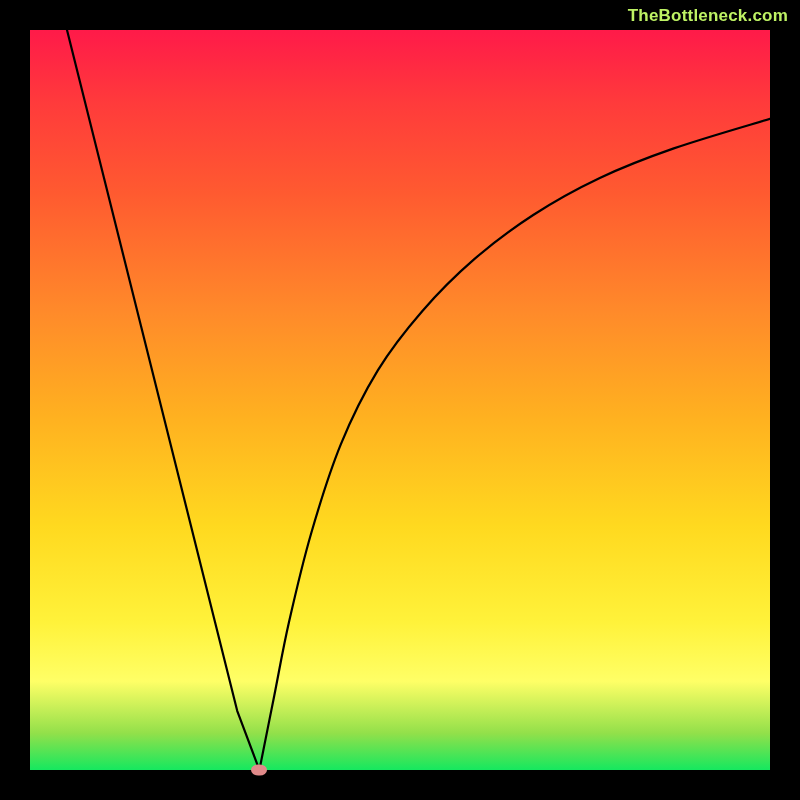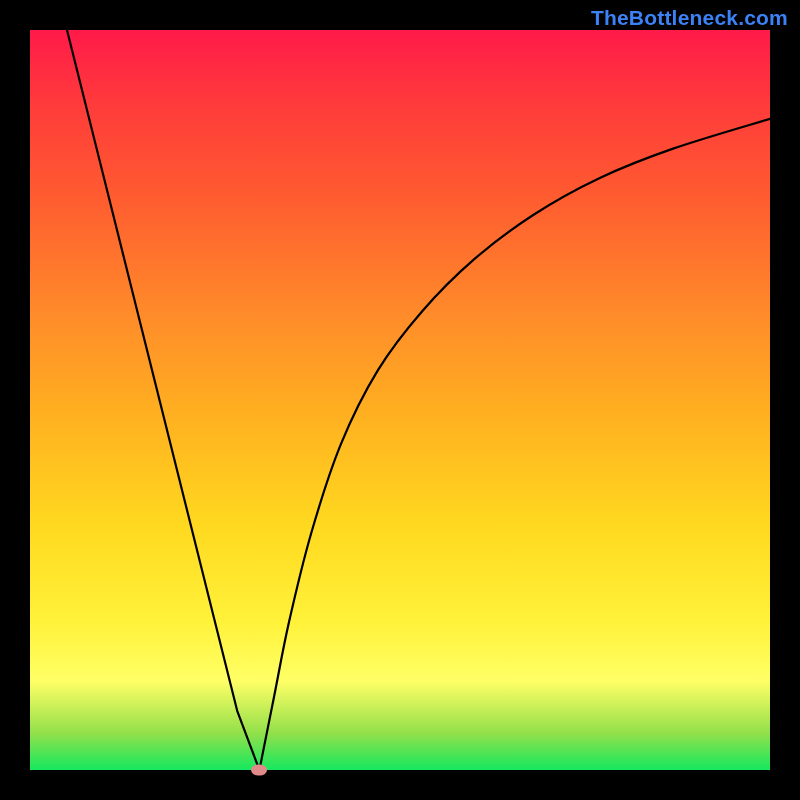--- a/index.html
+++ b/index.html
@@ -32,23 +32,23 @@
       #fff23a 80%,
       #ffff66 88%,
       #93e04a 95%,
       #15e85f 100%);
   }
   .watermark {
     position: absolute;
     top: 6px;
     right: 12px;
     font-family: Arial, Helvetica, sans-serif;
-    font-size: 21px;
+    font-size: 17px;
     font-weight: 600;
-    color: #3b82f6;
+    color: #bef264;
     letter-spacing: 0.2px;
     user-select: none;
   }
   svg.curve {
     position: absolute;
     left: 0;
     top: 0;
     width: 740px;
     height: 740px;
   }

